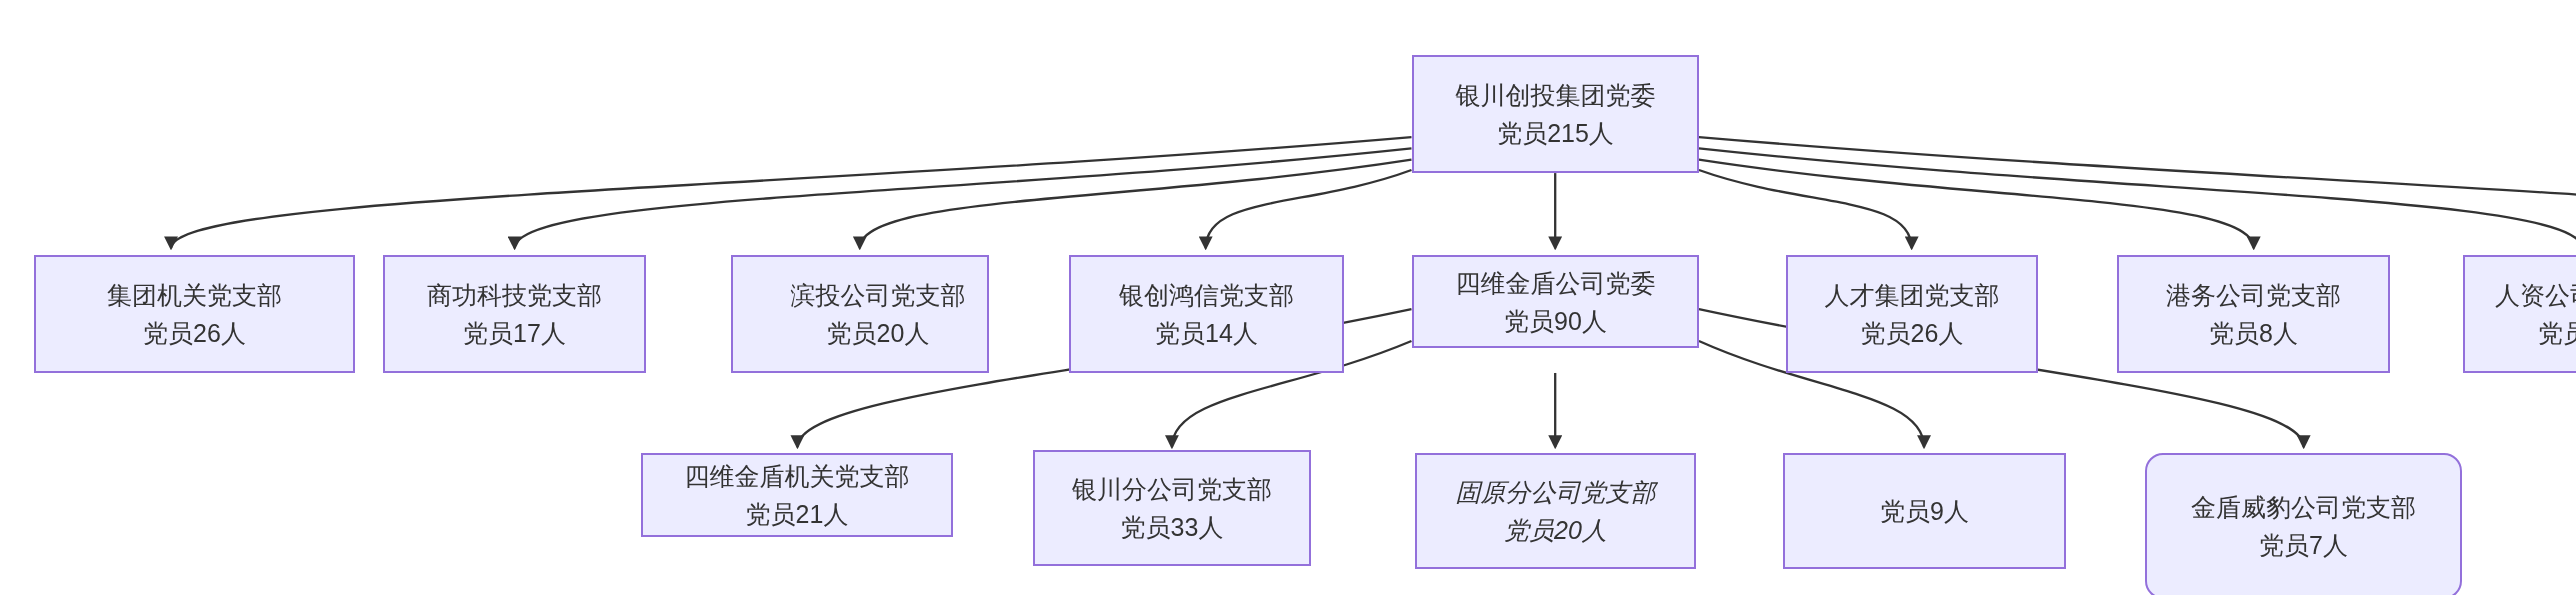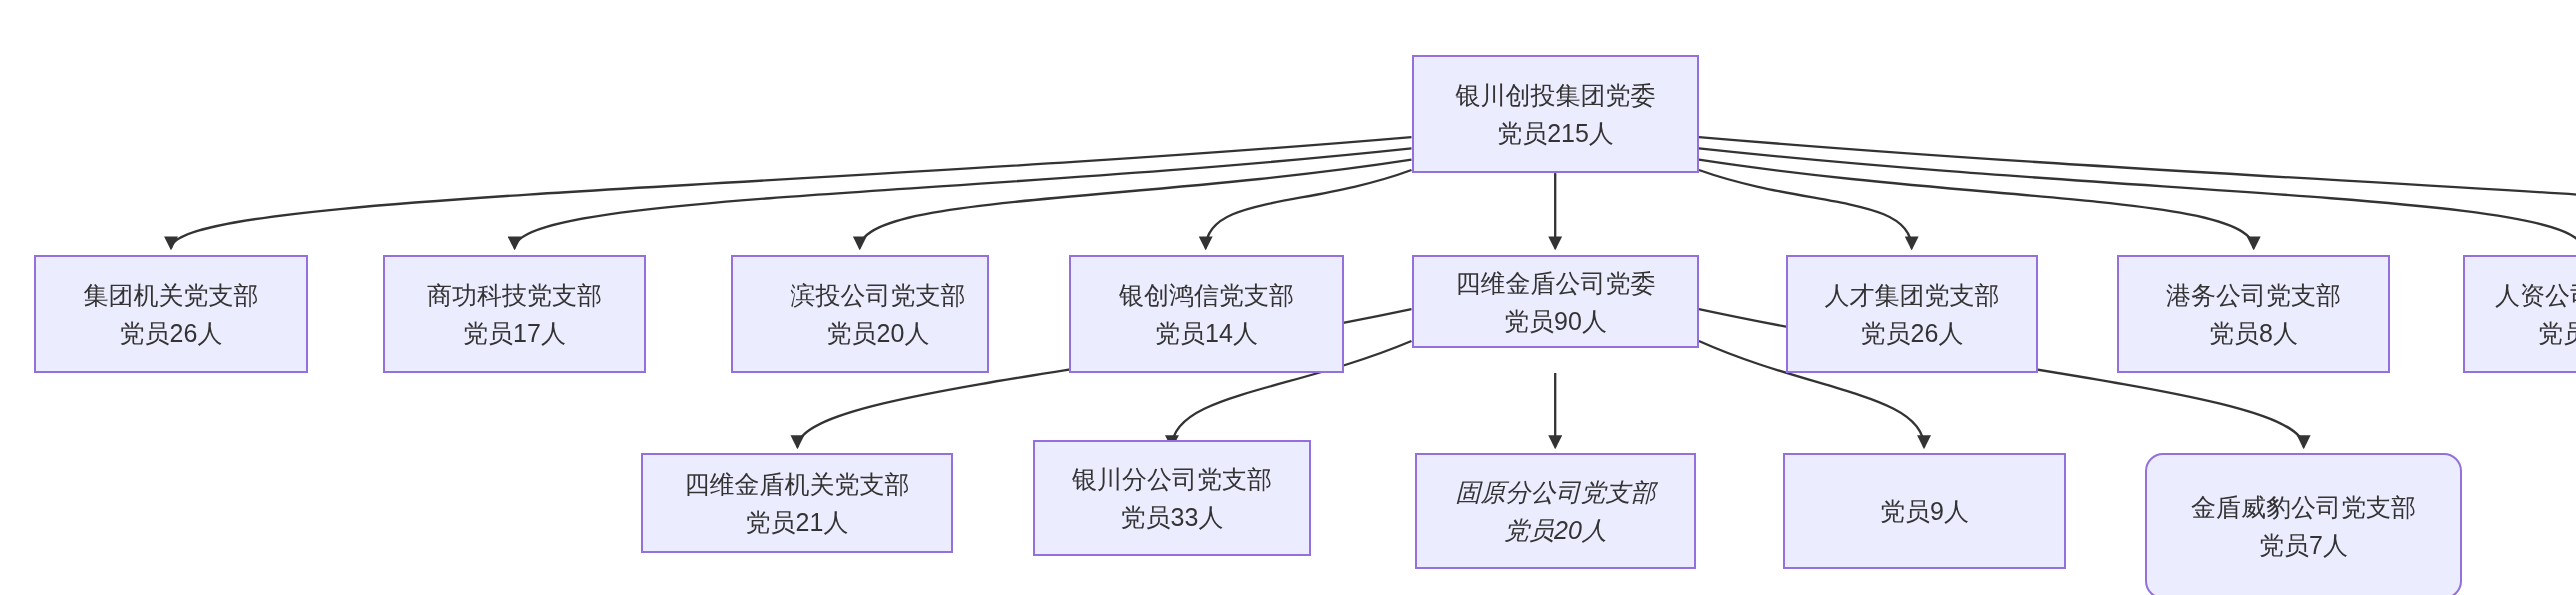--- a/index.html
+++ b/index.html
@@ -45,21 +45,21 @@
         <path d="M3298,662 C3516.5,760.1 3735,765 3735,868" marker-end="url(#arrowhead)"></path>
         <path d="M3298,600 C3885,726 4472,765 4472,868" marker-end="url(#arrowhead)"></path>
       </g>
   </svg>
 
   <div class="node" style="left: 1412px; top: 55px; width: 287px; height: 118px;">
     <span class="node-name">银川创投集团党委</span>
     <span class="node-members">党员215人</span>
   </div>
 
-  <div class="node" style="left: 34px; top: 255px; width: 274px; height: 118px;">
+  <div class="node" style="left: 34px; top: 255px; width: 321px; height: 118px;">
     <span class="node-name">集团机关党支部</span>
     <span class="node-members">党员26人</span>
   </div>
   <div class="node" style="left: 383px; top: 255px; width: 263px; height: 118px;">
     <span class="node-name">商功科技党支部</span>
     <span class="node-members">党员17人</span>
   </div>
   <div class="node" style="left: 731px; top: 255px; width: 258px; height: 118px; padding-left: 36px;">
     <span class="node-name">滨投公司党支部</span>
     <span class="node-members">党员20人</span>
@@ -78,25 +78,25 @@
   </div>
   <div class="node" style="left: 2117px; top: 255px; width: 273px; height: 118px;">
     <span class="node-name">港务公司党支部</span>
     <span class="node-members">党员8人</span>
   </div>
   <div class="node" style="left: 2463px; top: 255px; width: 239px; height: 118px;">
     <span class="node-name">人资公司党支部</span>
     <span class="node-members">党员5人</span>
   </div>
 
-  <div class="node" style="left: 641px; top: 453px; width: 312px; height: 100px;">
+  <div class="node" style="left: 641px; top: 453px; width: 312px; height: 84px;">
     <span class="node-name">四维金盾机关党支部</span>
     <span class="node-members">党员21人</span>
   </div>
-  <div class="node" style="left: 1033px; top: 440px; width: 278px; height: 116px;">
+  <div class="node" style="left: 1033px; top: 450px; width: 278px; height: 116px;">
     <span class="node-name">银川分公司党支部</span>
     <span class="node-members">党员33人</span>
   </div>
   <div class="node" style="left: 1415px; top: 453px; width: 281px; height: 116px; font-style: italic;">
     <span class="node-name">固原分公司党支部</span>
     <span class="node-members">党员20人</span>
   </div>
   <div class="node" style="left: 1783px; top: 453px; width: 283px; height: 116px;">
     <span class="node-members">党员9人</span>
   </div>

